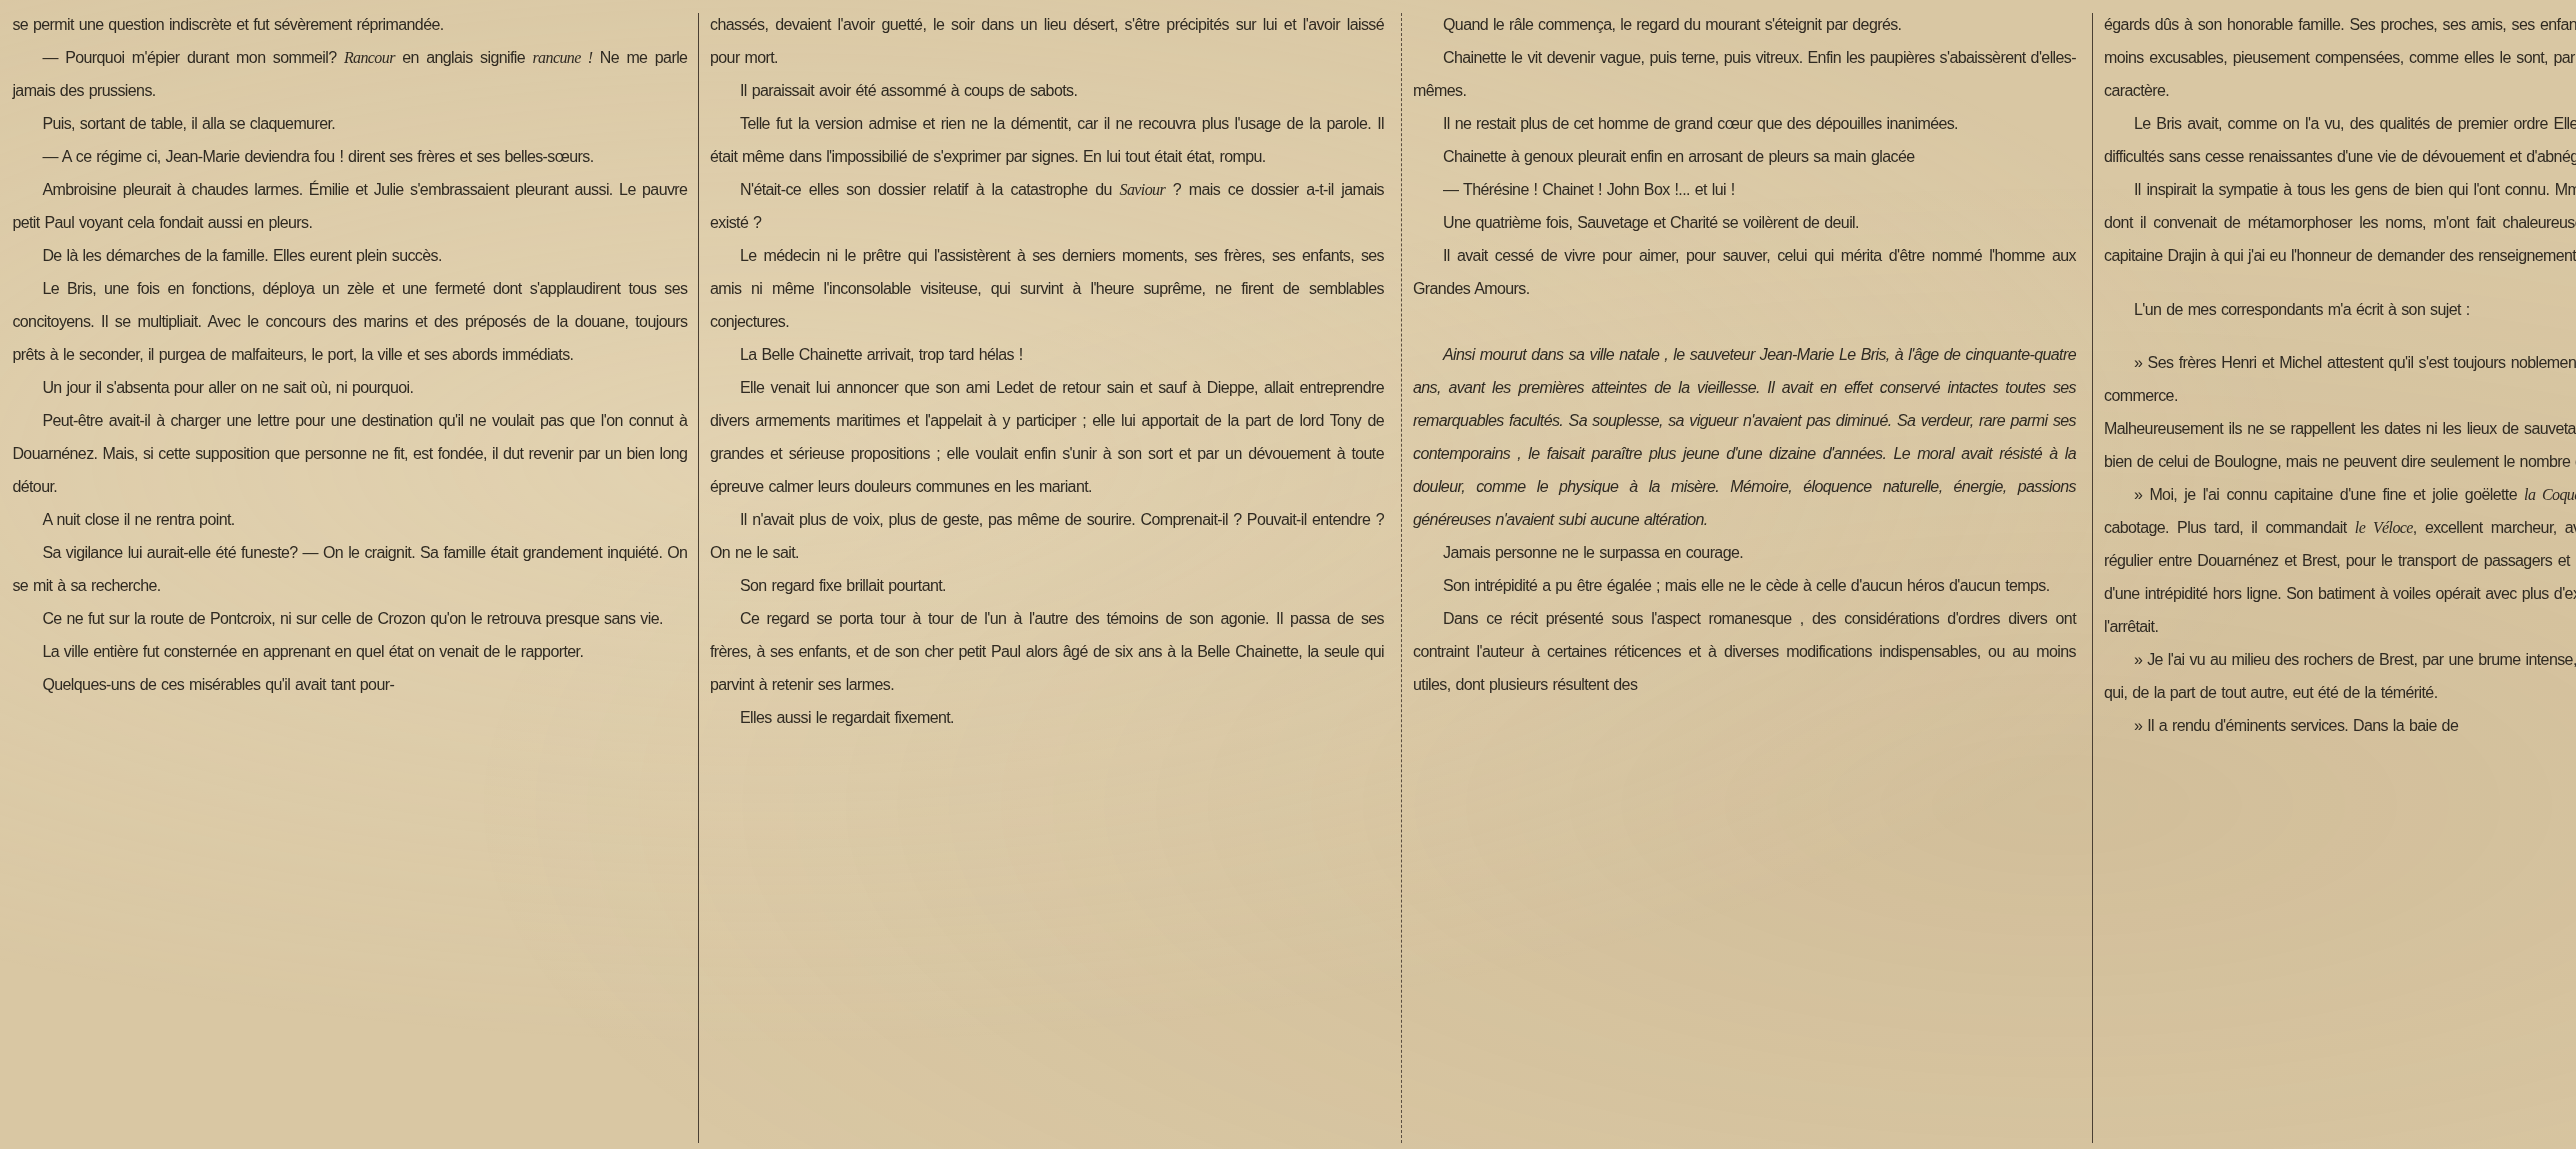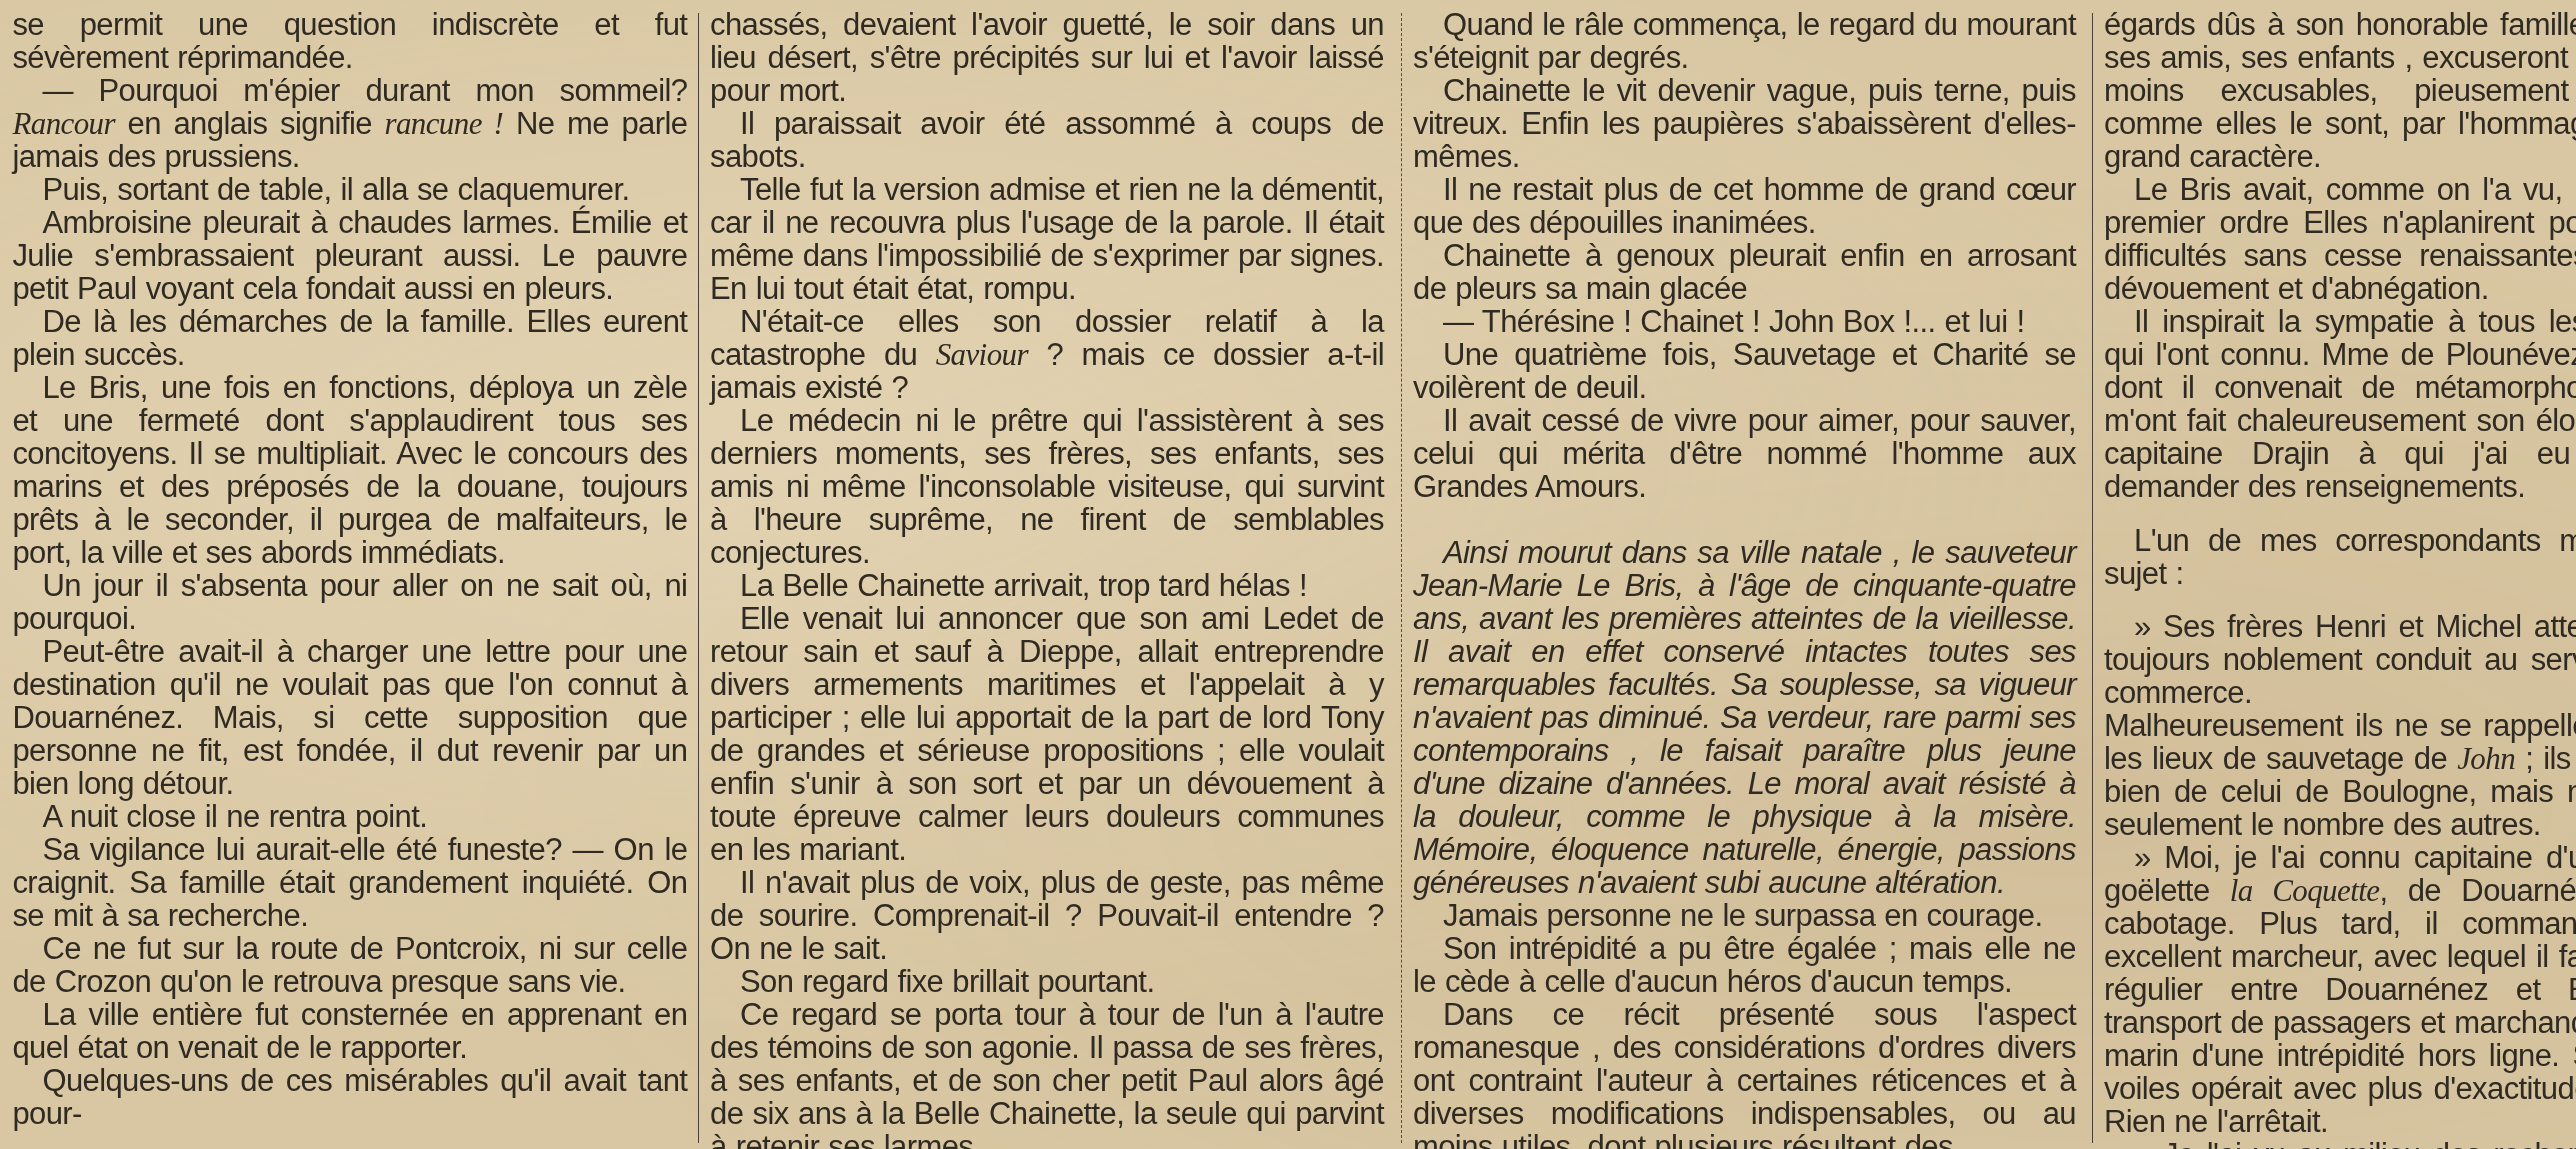--- a/index.html
+++ b/index.html
@@ -11,21 +11,21 @@
     font-family: "Liberation Serif", "DejaVu Serif", serif;
     color: #2f2a22;
     position: relative;
   }
   .page { position: absolute; inset: 0; }
   .col {
     position: absolute; top: 0; bottom: 16px;
     padding-top: 8.2px;
     font-family: "Liberation Sans Narrow", "Liberation Sans", "DejaVu Sans Condensed", sans-serif;
     font-stretch: condensed;
-    font-size: 31px;
+    font-size: 16px;
     line-height: 33px;
     text-align: justify;
     letter-spacing: -0.6px;
     word-spacing: 1px;
   }
   .col p { margin: 0; text-indent: 0; }
   .col p.ind { text-indent: 30px; }
   .col p.gap { margin-top: 33px; font-style: italic; }
   .col p.gap2 { margin-top: 20.6px; }
   .col .it { font-style: italic; font-family: "Liberation Serif", "DejaVu Serif", serif; }
@@ -43,20 +43,21 @@
   .r3 { left: 2092px; }
 </style>
 </head>
 <body>
 
 <div class="page">
   <div class="col c1">
       <p>se permit une question indiscrète et fut sévèrement réprimandée.</p>
       <p class="ind"><span>— Pourquoi m'épier durant mon sommeil? </span><span class="it">Rancour</span><span> en anglais signifie </span><span class="it">rancune !</span><span> Ne me parle jamais des prussiens.</span></p>
       <p class="ind">Puis, sortant de table, il alla se claquemurer.</p>
+      <p class="ind">— A ce régime ci, Jean-Marie deviendra fou ! dirent ses frères et ses belles-sœurs.</p>
       <p class="ind">Ambroisine pleurait à chaudes larmes. Émilie et Julie s'embrassaient pleurant aussi. Le pauvre petit Paul voyant cela fondait aussi en pleurs.</p>
       <p class="ind">De là les démarches de la famille. Elles eurent plein succès.</p>
       <p class="ind">Le Bris, une fois en fonctions, déploya un zèle et une fermeté dont s'applaudirent tous ses concitoyens. Il se multipliait. Avec le concours des marins et des préposés de la douane, toujours prêts à le seconder, il purgea de malfaiteurs, le port, la ville et ses abords immédiats.</p>
       <p class="ind">Un jour il s'absenta pour aller on ne sait où, ni pourquoi.</p>
       <p class="ind">Peut-être avait-il à charger une lettre pour une destination qu'il ne voulait pas que l'on connut à Douarnénez. Mais, si cette supposition que personne ne fit, est fondée, il dut revenir par un bien long détour.</p>
       <p class="ind">A nuit close il ne rentra point.</p>
       <p class="ind">Sa vigilance lui aurait-elle été funeste? — On le craignit. Sa famille était grandement inquiété. On se mit à sa recherche.</p>
       <p class="ind">Ce ne fut sur la route de Pontcroix, ni sur celle de Crozon qu'on le retrouva presque sans vie.</p>
       <p class="ind">La ville entière fut consternée en apprenant en quel état on venait de le rapporter.</p>
       <p class="ind">Quelques-uns de ces misérables qu'il avait tant pour-</p>

